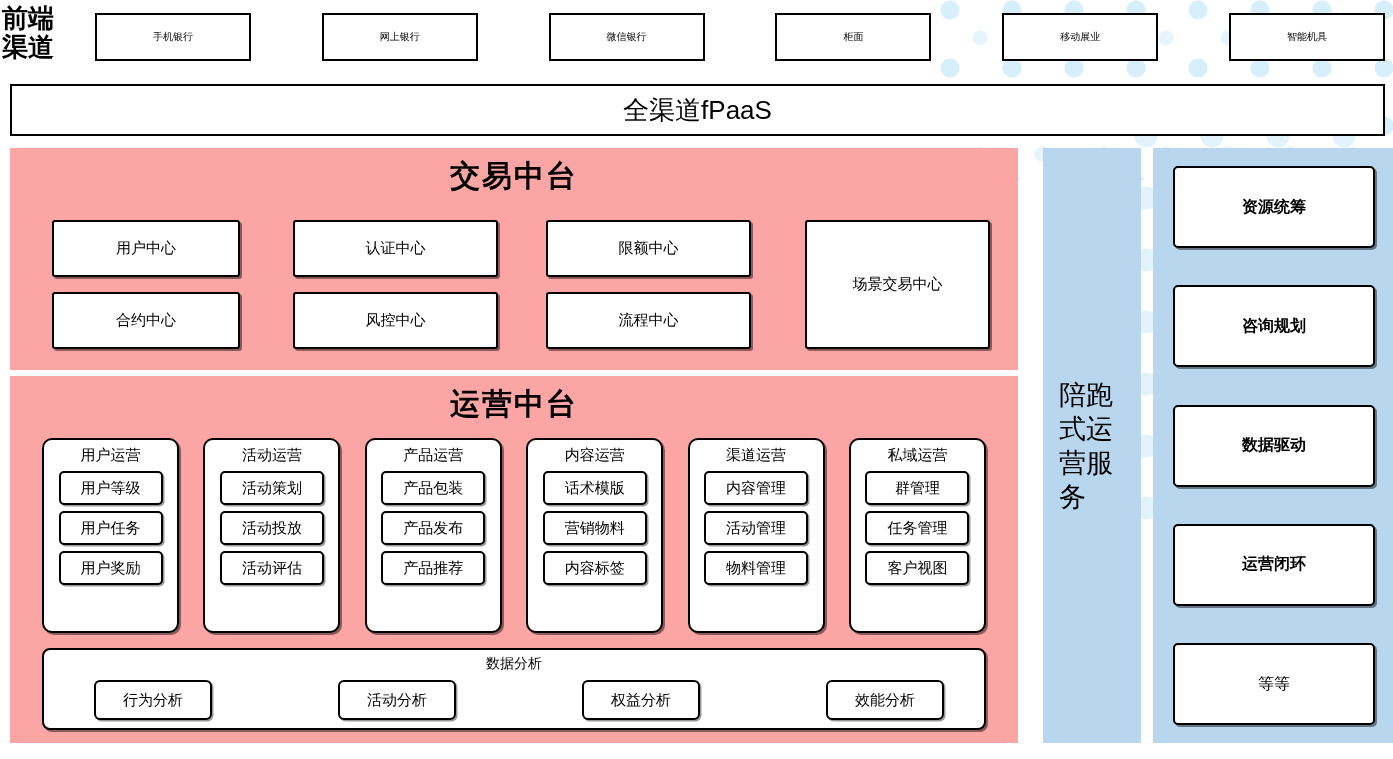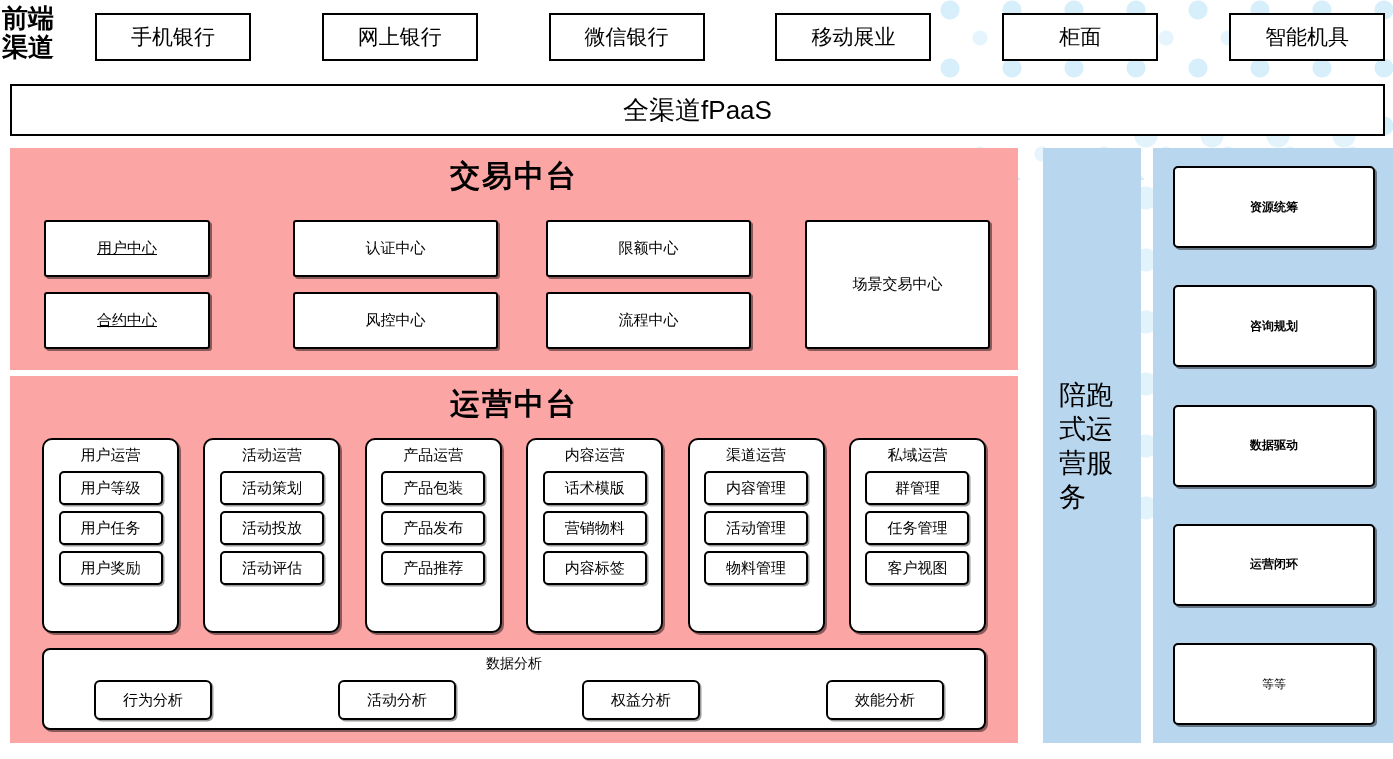--- a/index.html
+++ b/index.html
@@ -66,21 +66,21 @@
   }
   .channel-box {
     width: 156px;
     height: 48px;
     box-sizing: border-box;
     border: 2px solid #000;
     background: #fff;
     display: flex;
     align-items: center;
     justify-content: center;
-    font-size: 21px;
+    font-size: 10px;
     color: #000;
   }
 
   
   #fpaas-bar {
     position: absolute;
     left: 10px; top: 84px;
     width: 1375px; height: 52px;
     box-sizing: border-box;
     border: 2px solid #000;
@@ -142,21 +142,21 @@
     border-radius: 3px;
     display: flex;
     align-items: center;
     justify-content: center;
     font-size: 15px;
     color: #000;
     box-shadow: 2px 2px 0 rgba(0,0,0,0.45);
   }
   .trade-card.r0 { top: 0; height: 57px; }
   .trade-card.r1 { top: 72px; height: 57px; }
-  .trade-card.c0 { left: 4px;   width: 166px; text-decoration: underline; }
+  .trade-card.c0 { left: 12px;   width: 188px; }
   .trade-card.c1 { left: 253px; width: 205px; }
   .trade-card.c2 { left: 506px; width: 205px; }
   .trade-card.tall { left: 765px; top: 0; width: 185px; height: 129px; }
 
   
   #ops-cols {
     position: absolute;
     left: 32px; top: 62px;
     width: 944px; height: 195px;
     display: flex;
@@ -270,21 +270,21 @@
   }
   .service-card {
     height: 82px;
     box-sizing: border-box;
     background: #fff;
     border: 2px solid #000;
     border-radius: 5px;
     display: flex;
     align-items: center;
     justify-content: center;
-    font-size: 12px;
+    font-size: 16px;
     font-weight: bold;
     color: #000;
     box-shadow: 2px 2px 0 rgba(0,0,0,0.45);
   }
   .service-card.plain { font-weight: normal; }
 </style>
 </head>
 <body>
 
 <div class="dots-bg"></div>
@@ -299,24 +299,24 @@
   <div class="channel-box">
     <span>手机银行</span>
   </div>
   <div class="channel-box">
     <span>网上银行</span>
   </div>
   <div class="channel-box">
     <span>微信银行</span>
   </div>
   <div class="channel-box">
+    <span>柜面</span>
+  </div>
+  <div class="channel-box">
     <span>移动展业</span>
-  </div>
-  <div class="channel-box">
-    <span>柜面</span>
   </div>
   <div class="channel-box">
     <span>智能机具</span>
   </div>
 </div>
 
 <div id="fpaas-bar">
   <span>全渠道fPaaS</span>
 </div>
 

